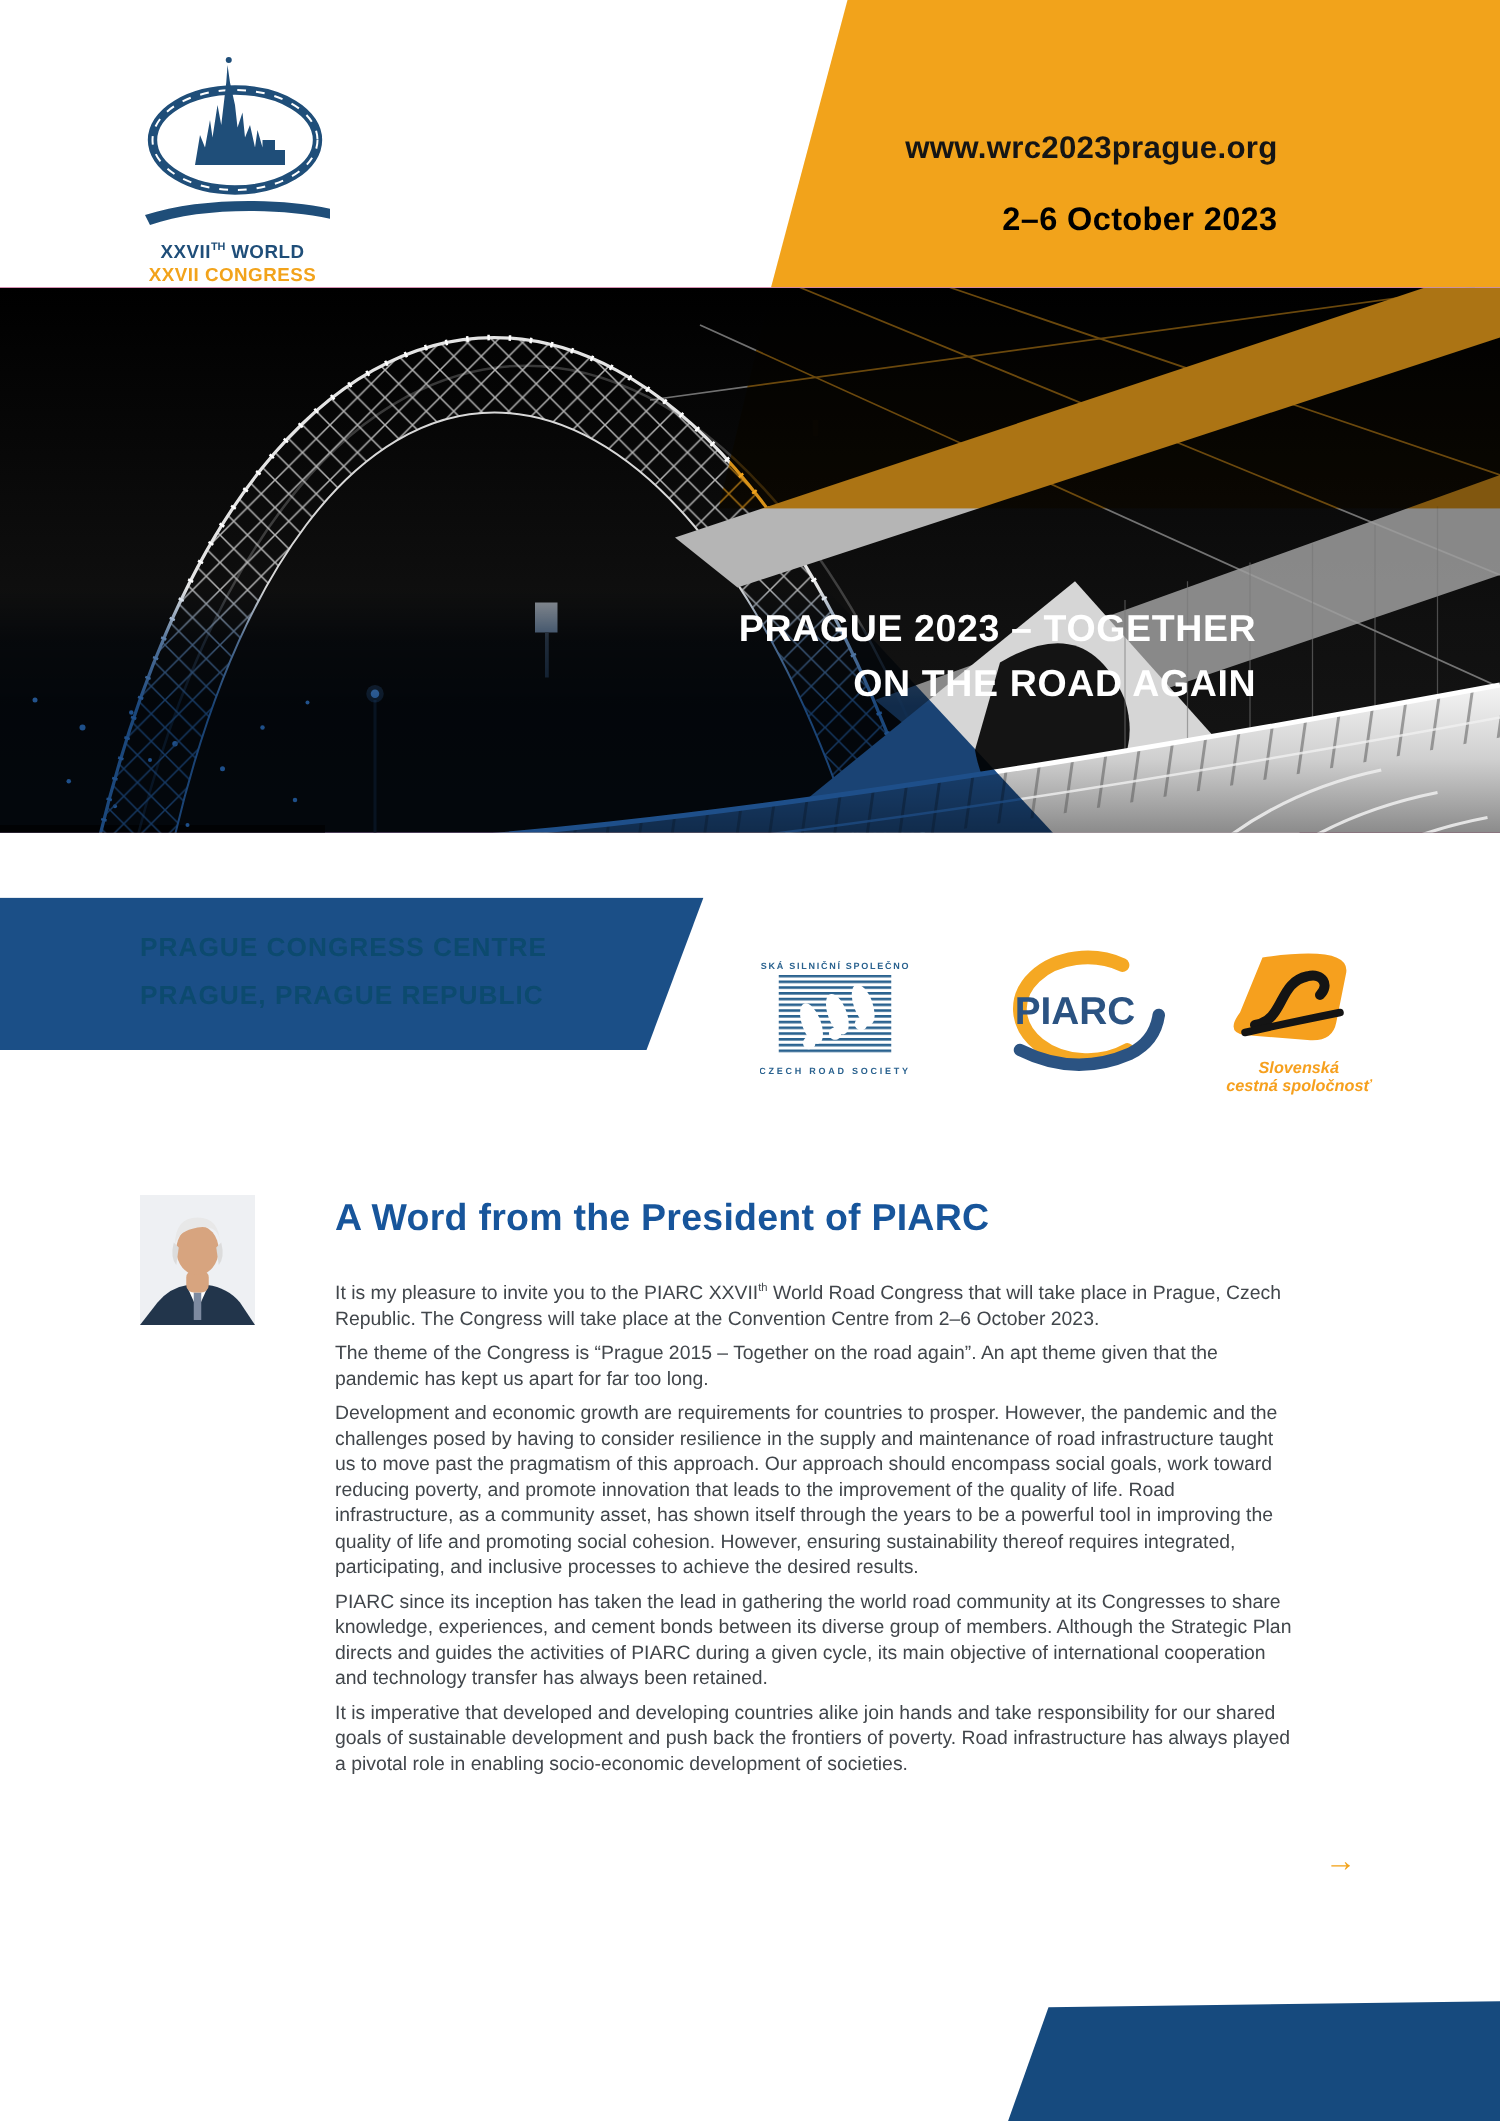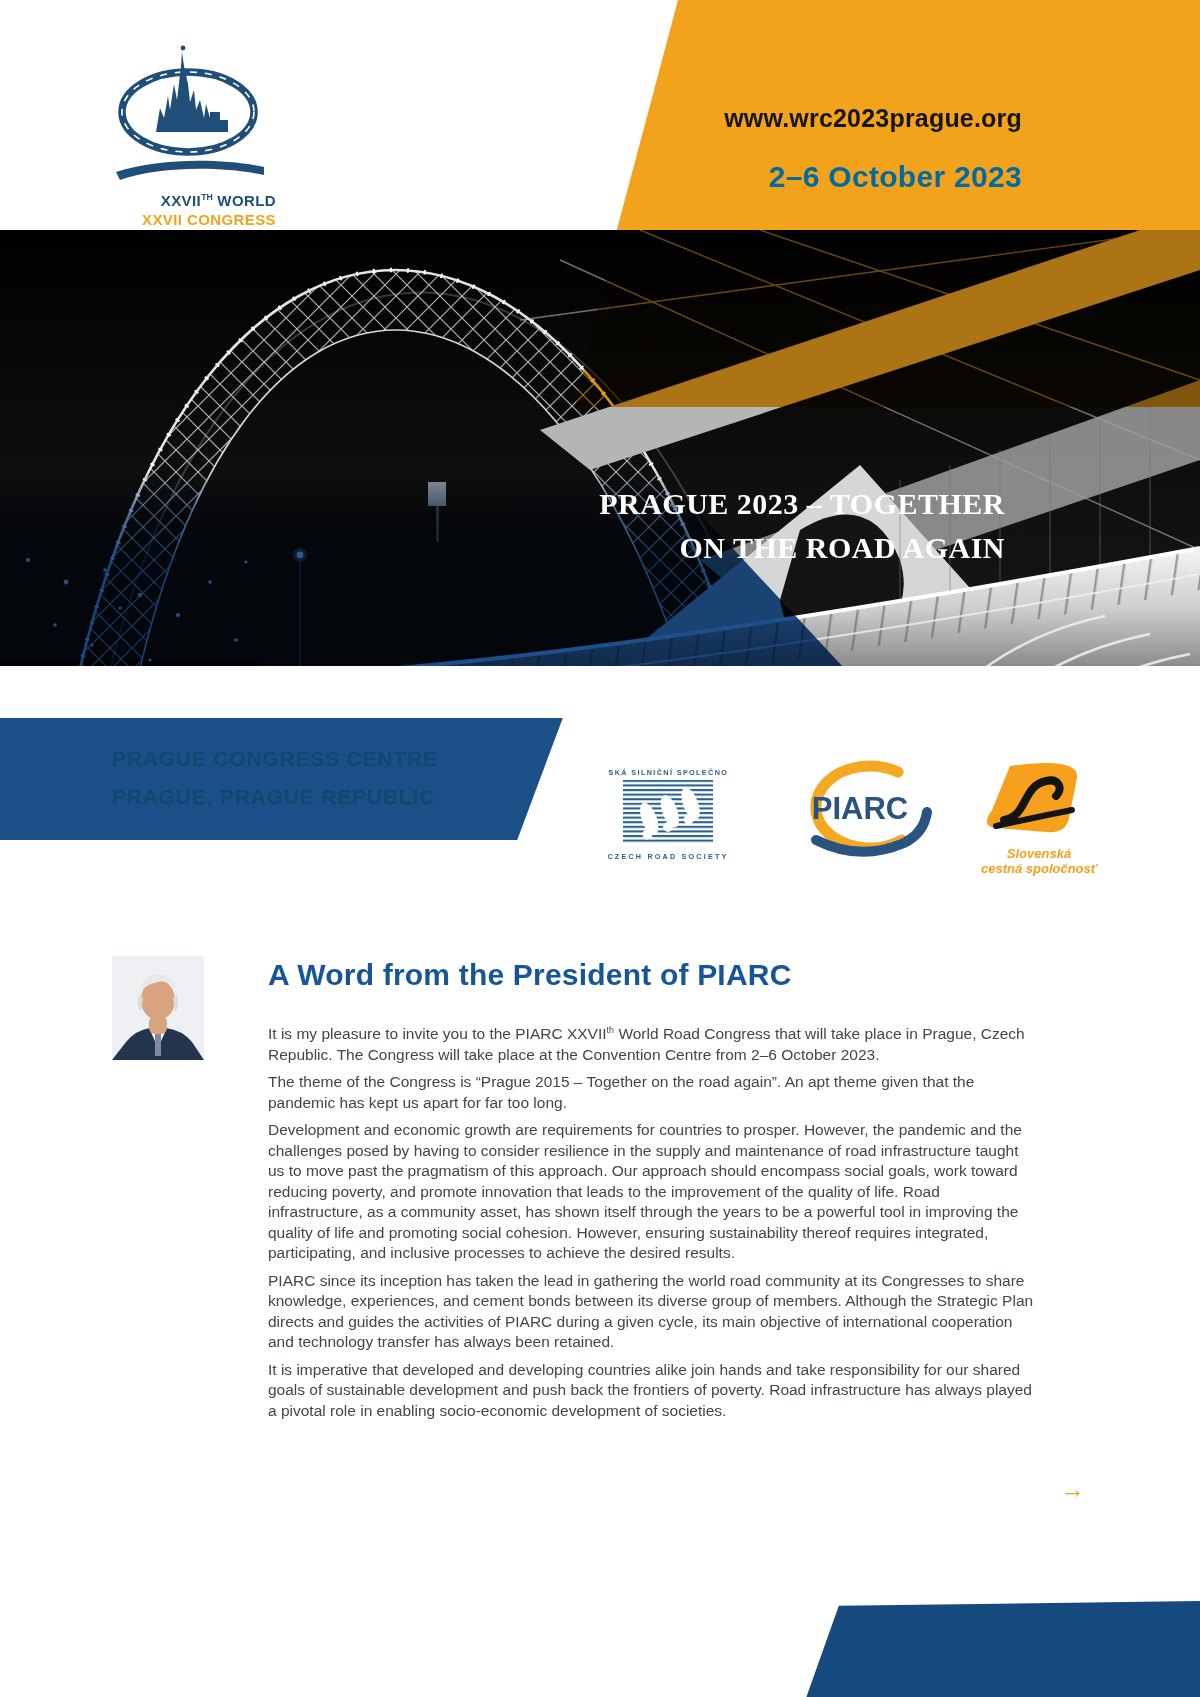--- a/index.html
+++ b/index.html
@@ -4,30 +4,30 @@
 <style>
   html,body{margin:0;padding:0;background:#e8e8e8;}
   #page{position:relative;width:1200px;height:1697px;background:#ffffff;overflow:hidden;
         font-family:"Liberation Sans",sans-serif;}
   .abs{position:absolute;}
   
   #orange-block{left:0;top:0;width:1200px;height:230px;background:#F2A31B;
     clip-path:polygon(56.5% 0,100% 0,100% 100%,51.4% 100%);}
   #hdr-texts{right:178px;top:104px;text-align:right;}
   #website{font-size:25px;font-weight:bold;color:#151515;letter-spacing:.2px;cursor:pointer;}
-  #dates{margin-top:27px;font-size:30px;font-weight:bold;color:#0369a1;letter-spacing:.3px;}
+  #dates{margin-top:27px;font-size:26px;font-weight:bold;color:#000000;letter-spacing:.3px;}
   
   #congress-logo{left:104px;top:40px;}
-  #logo-text{left:96px;top:188px;width:180px;text-align:right;font-weight:bold;
+  #logo-text{left:96px;top:188px;width:180px;text-align:center;font-weight:bold;
      font-size:15px;line-height:18.5px;letter-spacing:.4px;}
   #logo-text .l1,#logo-text .l3{color:#1F4E79;}
   #logo-text .l2{color:#F2A31B;}
   sup.sp{font-size:58%;vertical-align:super;letter-spacing:0;}
   
-  #hero{left:0;top:230px;width:1200px;height:436px;background:#ec4899;overflow:hidden;font-family:Liberation Serif, serif;}
+  #hero{left:0;top:230px;width:1200px;height:436px;background:#ec4899;overflow:hidden;}
   #orange-band{left:0;top:0;width:1200px;height:177px;background:#F2A31B;
      clip-path:polygon(51.4% 0,100% 0,100% 100%,47.9% 100%);mix-blend-mode:multiply;}
   #blue-band{left:0;top:240px;width:1200px;height:248px;mix-blend-mode:multiply;
      background:linear-gradient(180deg,rgba(30,79,138,0) 0,rgba(30,79,138,.72) 42px,#1E4F8A 95px);
      clip-path:polygon(0 0,55% 0,74.2% 100%,0 100%);}
   #tagline{right:195px;top:252px;text-align:right;color:#fff;font-weight:bold;
      font-size:30px;line-height:44px;letter-spacing:.5px;}
   
   #venue-banner{left:0;top:718px;width:1200px;height:122px;background:#1B4F87;
      clip-path:polygon(0 0,46.9% 0,43.1% 100%,0 100%);}

